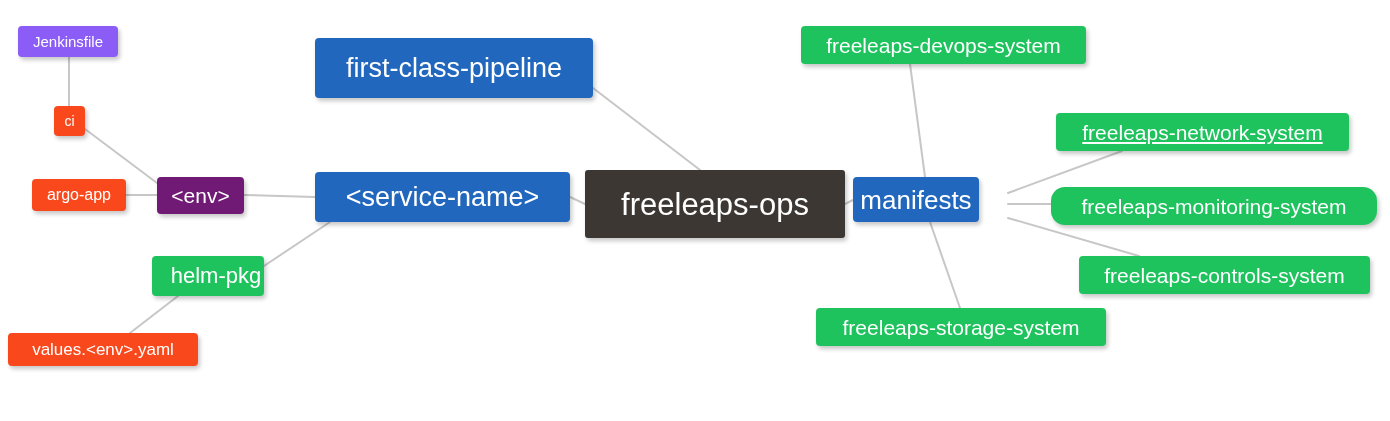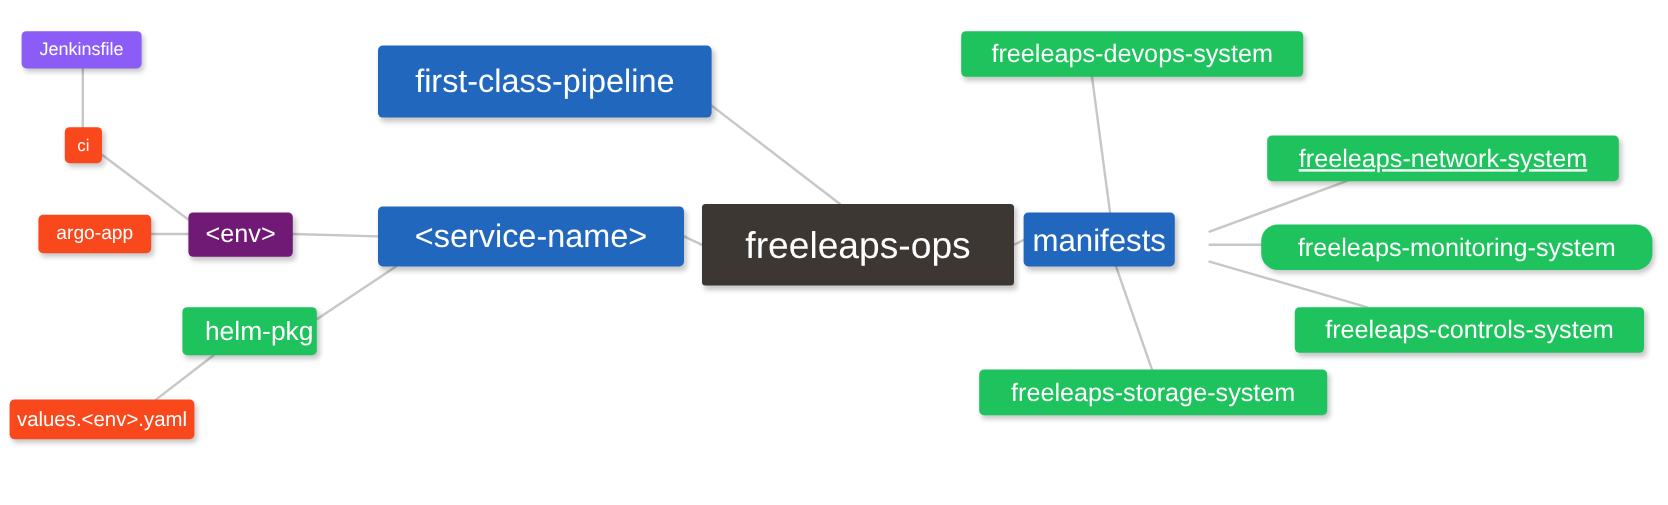--- a/index.html
+++ b/index.html
@@ -67,20 +67,20 @@
   <div id="node-layer">
       <div class="node root" style="left: 585px; top: 170px; width: 260px; height: 68px; background: rgb(60, 55, 51); font-size: 31px;">freeleaps-ops</div>
       <div class="node" style="left: 315px; top: 172px; width: 255px; height: 50px; background: rgb(33, 103, 189); font-size: 27px;">&lt;service-name&gt;</div>
       <div class="node" style="left: 315px; top: 38px; width: 278px; height: 60px; background: rgb(33, 103, 189); font-size: 27px;">first-class-pipeline</div>
       <div class="node" style="left: 853px; top: 177px; width: 126px; height: 45px; background: rgb(33, 103, 189); font-size: 26px;">manifests</div>
       <div class="node" style="left: 157px; top: 177px; width: 87px; height: 37px; background: #701a75; font-size: 21px;">&lt;env&gt;</div>
       <div class="node" style="left: 152px; top: 256px; width: 112px; height: 40px; background: rgb(30, 195, 94); font-size: 22px; padding-left: 16px;">helm-pkg</div>
       <div class="node" style="left: 54px; top: 106px; width: 31px; height: 30px; background: rgb(249, 72, 28); font-size: 14px;">ci</div>
       <div class="node" style="left: 18px; top: 26px; width: 100px; height: 31px; background: #8b5cf6; font-size: 15px;">Jenkinsfile</div>
       <div class="node" style="left: 32px; top: 179px; width: 94px; height: 32px; background: rgb(249, 72, 28); font-size: 16px;">argo-app</div>
-      <div class="node" style="left: 8px; top: 333px; width: 154px; height: 33px; background: rgb(249, 72, 28); font-size: 17px;">values.&lt;env&gt;.yaml</div>
+      <div class="node" style="left: 8px; top: 333px; width: 190px; height: 33px; background: rgb(249, 72, 28); font-size: 17px;">values.&lt;env&gt;.yaml</div>
       <div class="node" style="left: 801px; top: 26px; width: 285px; height: 38px; background: rgb(30, 195, 94); font-size: 21px;">freeleaps-devops-system</div>
       <div class="node" style="left: 1056px; top: 113px; width: 293px; height: 38px; background: rgb(30, 195, 94); font-size: 21px; text-decoration: underline;">freeleaps-network-system</div>
       <div class="node" style="left: 1051px; top: 187px; width: 326px; height: 38px; background: rgb(30, 195, 94); font-size: 21px; border-radius: 14px;">freeleaps-monitoring-system</div>
       <div class="node" style="left: 1059px; top: 256px; width: 291px; height: 38px; background: rgb(30, 195, 94); font-size: 21px; margin-left: 20px;">freeleaps-controls-system</div>
       <div class="node" style="left: 816px; top: 308px; width: 290px; height: 38px; background: rgb(30, 195, 94); font-size: 21px;">freeleaps-storage-system</div>
     </div>
 </div>
 
 </body></html>

